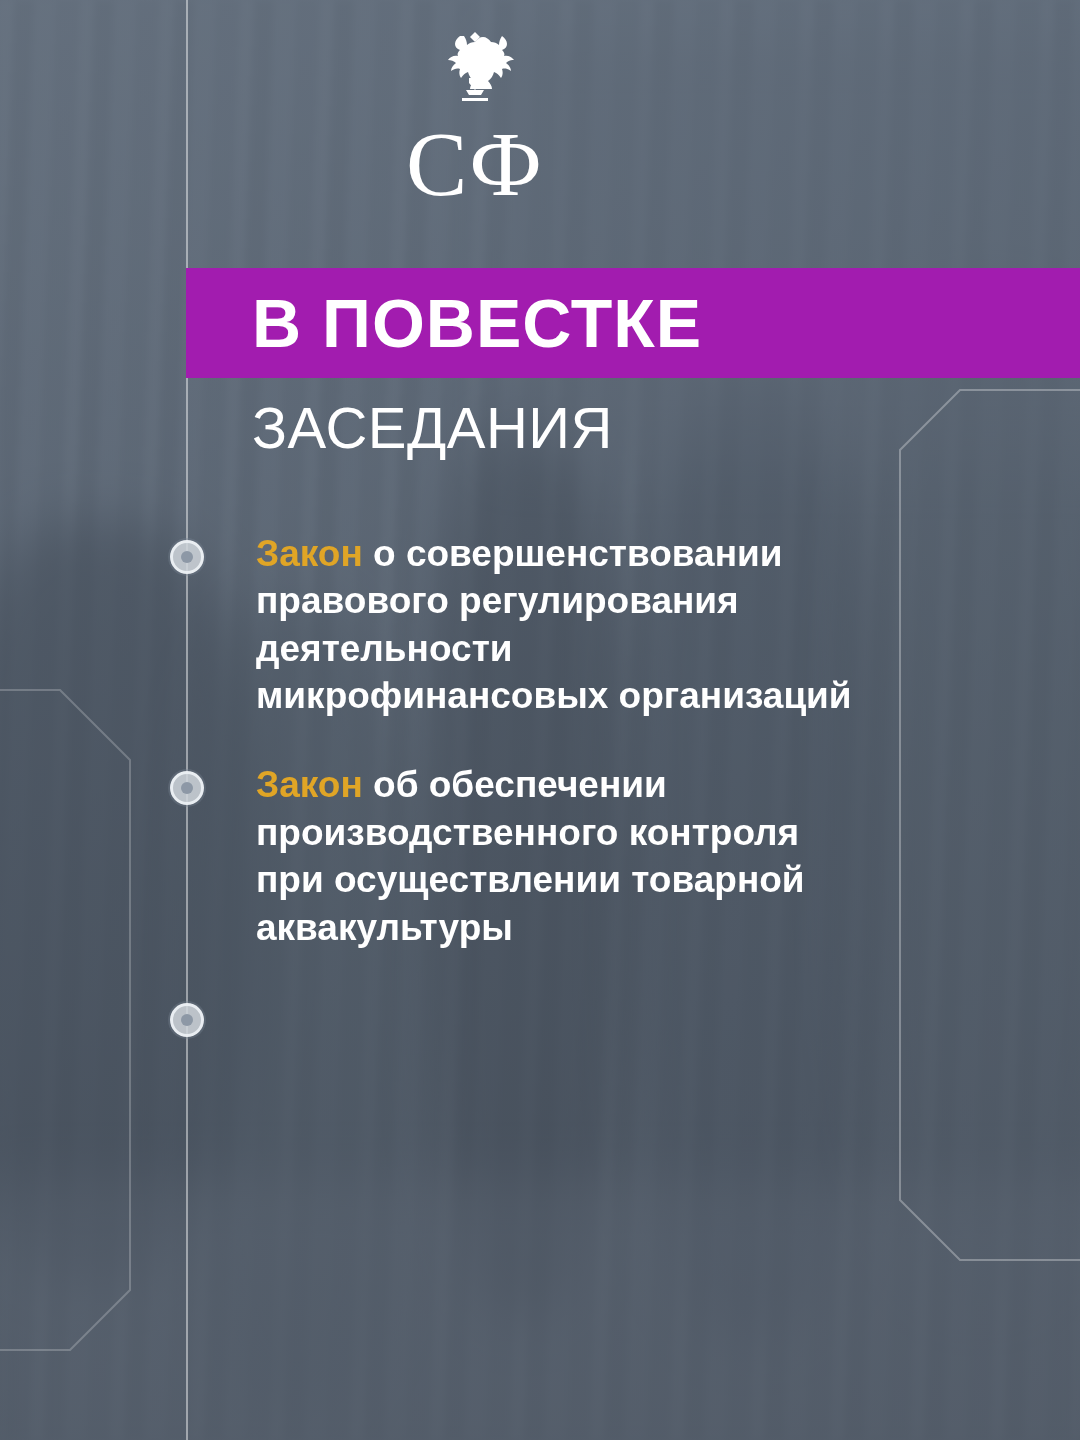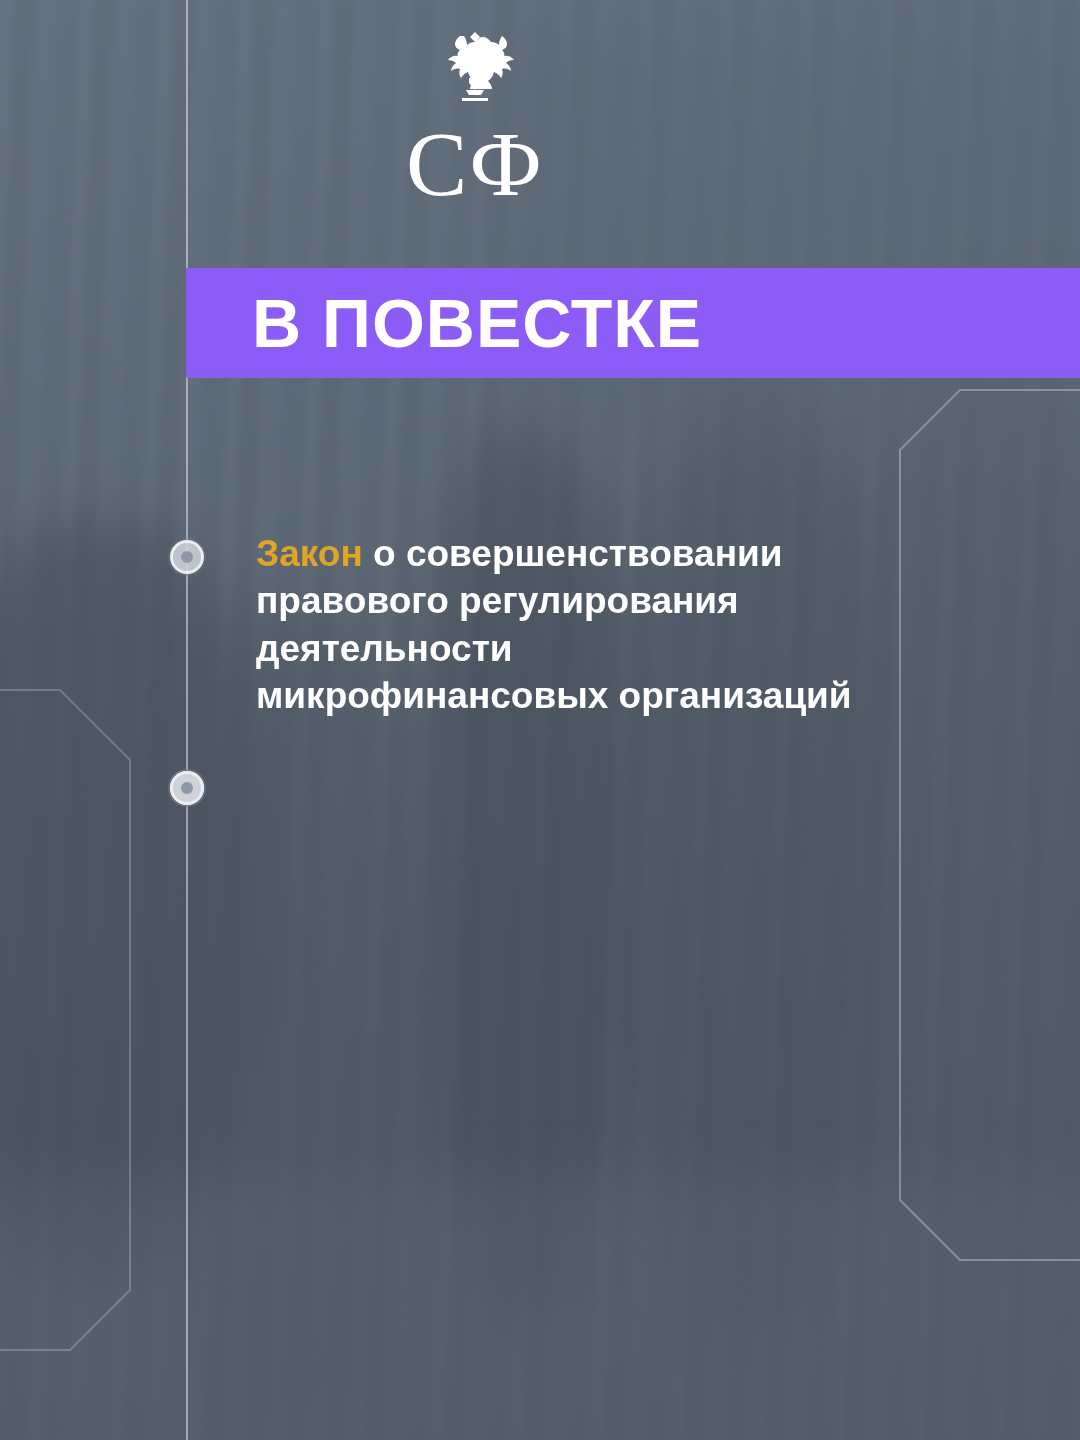--- a/index.html
+++ b/index.html
@@ -109,21 +109,21 @@
     font-weight: 400;
   }
 
   
   .banner {
     position: absolute;
     left: 186px;
     top: 268px;
     width: 894px;
     height: 110px;
-    background: #8b5cf6;
+    background: #a21caf;
     display: flex;
     align-items: center;
   }
   .banner-text {
     margin-left: 66px;
     color: #ffffff;
     font-size: 68px;
     font-weight: 700;
     letter-spacing: 1px;
     line-height: 1;
@@ -237,32 +237,36 @@
         </g>
       </svg>
     </span>
     <div class="logo-letters">СФ</div>
   </div>
 
   <div class="banner">
     <div class="banner-text">В ПОВЕСТКЕ</div>
   </div>
 
+  <div class="subtitle">ЗАСЕДАНИЯ</div>
 
   <div class="items">
 
     <div class="item">
       <span class="bullet"></span>
       <div class="item-text">
         <span class="kw">Закон</span><span> о совершенствовании правового регулирования деятельности микрофинансовых организаций</span>
       </div>
     </div>
 
     <div class="item">
       <span class="bullet"></span>
+      <div class="item-text">
+        <span class="kw">Закон</span><span> об обеспечении производственного контроля при осуществлении товарной аквакультуры</span>
+      </div>
     </div>
 
     <div class="item">
       <span class="bullet"></span>
     </div>
 
   </div>
 </div>
 
 </body></html>

